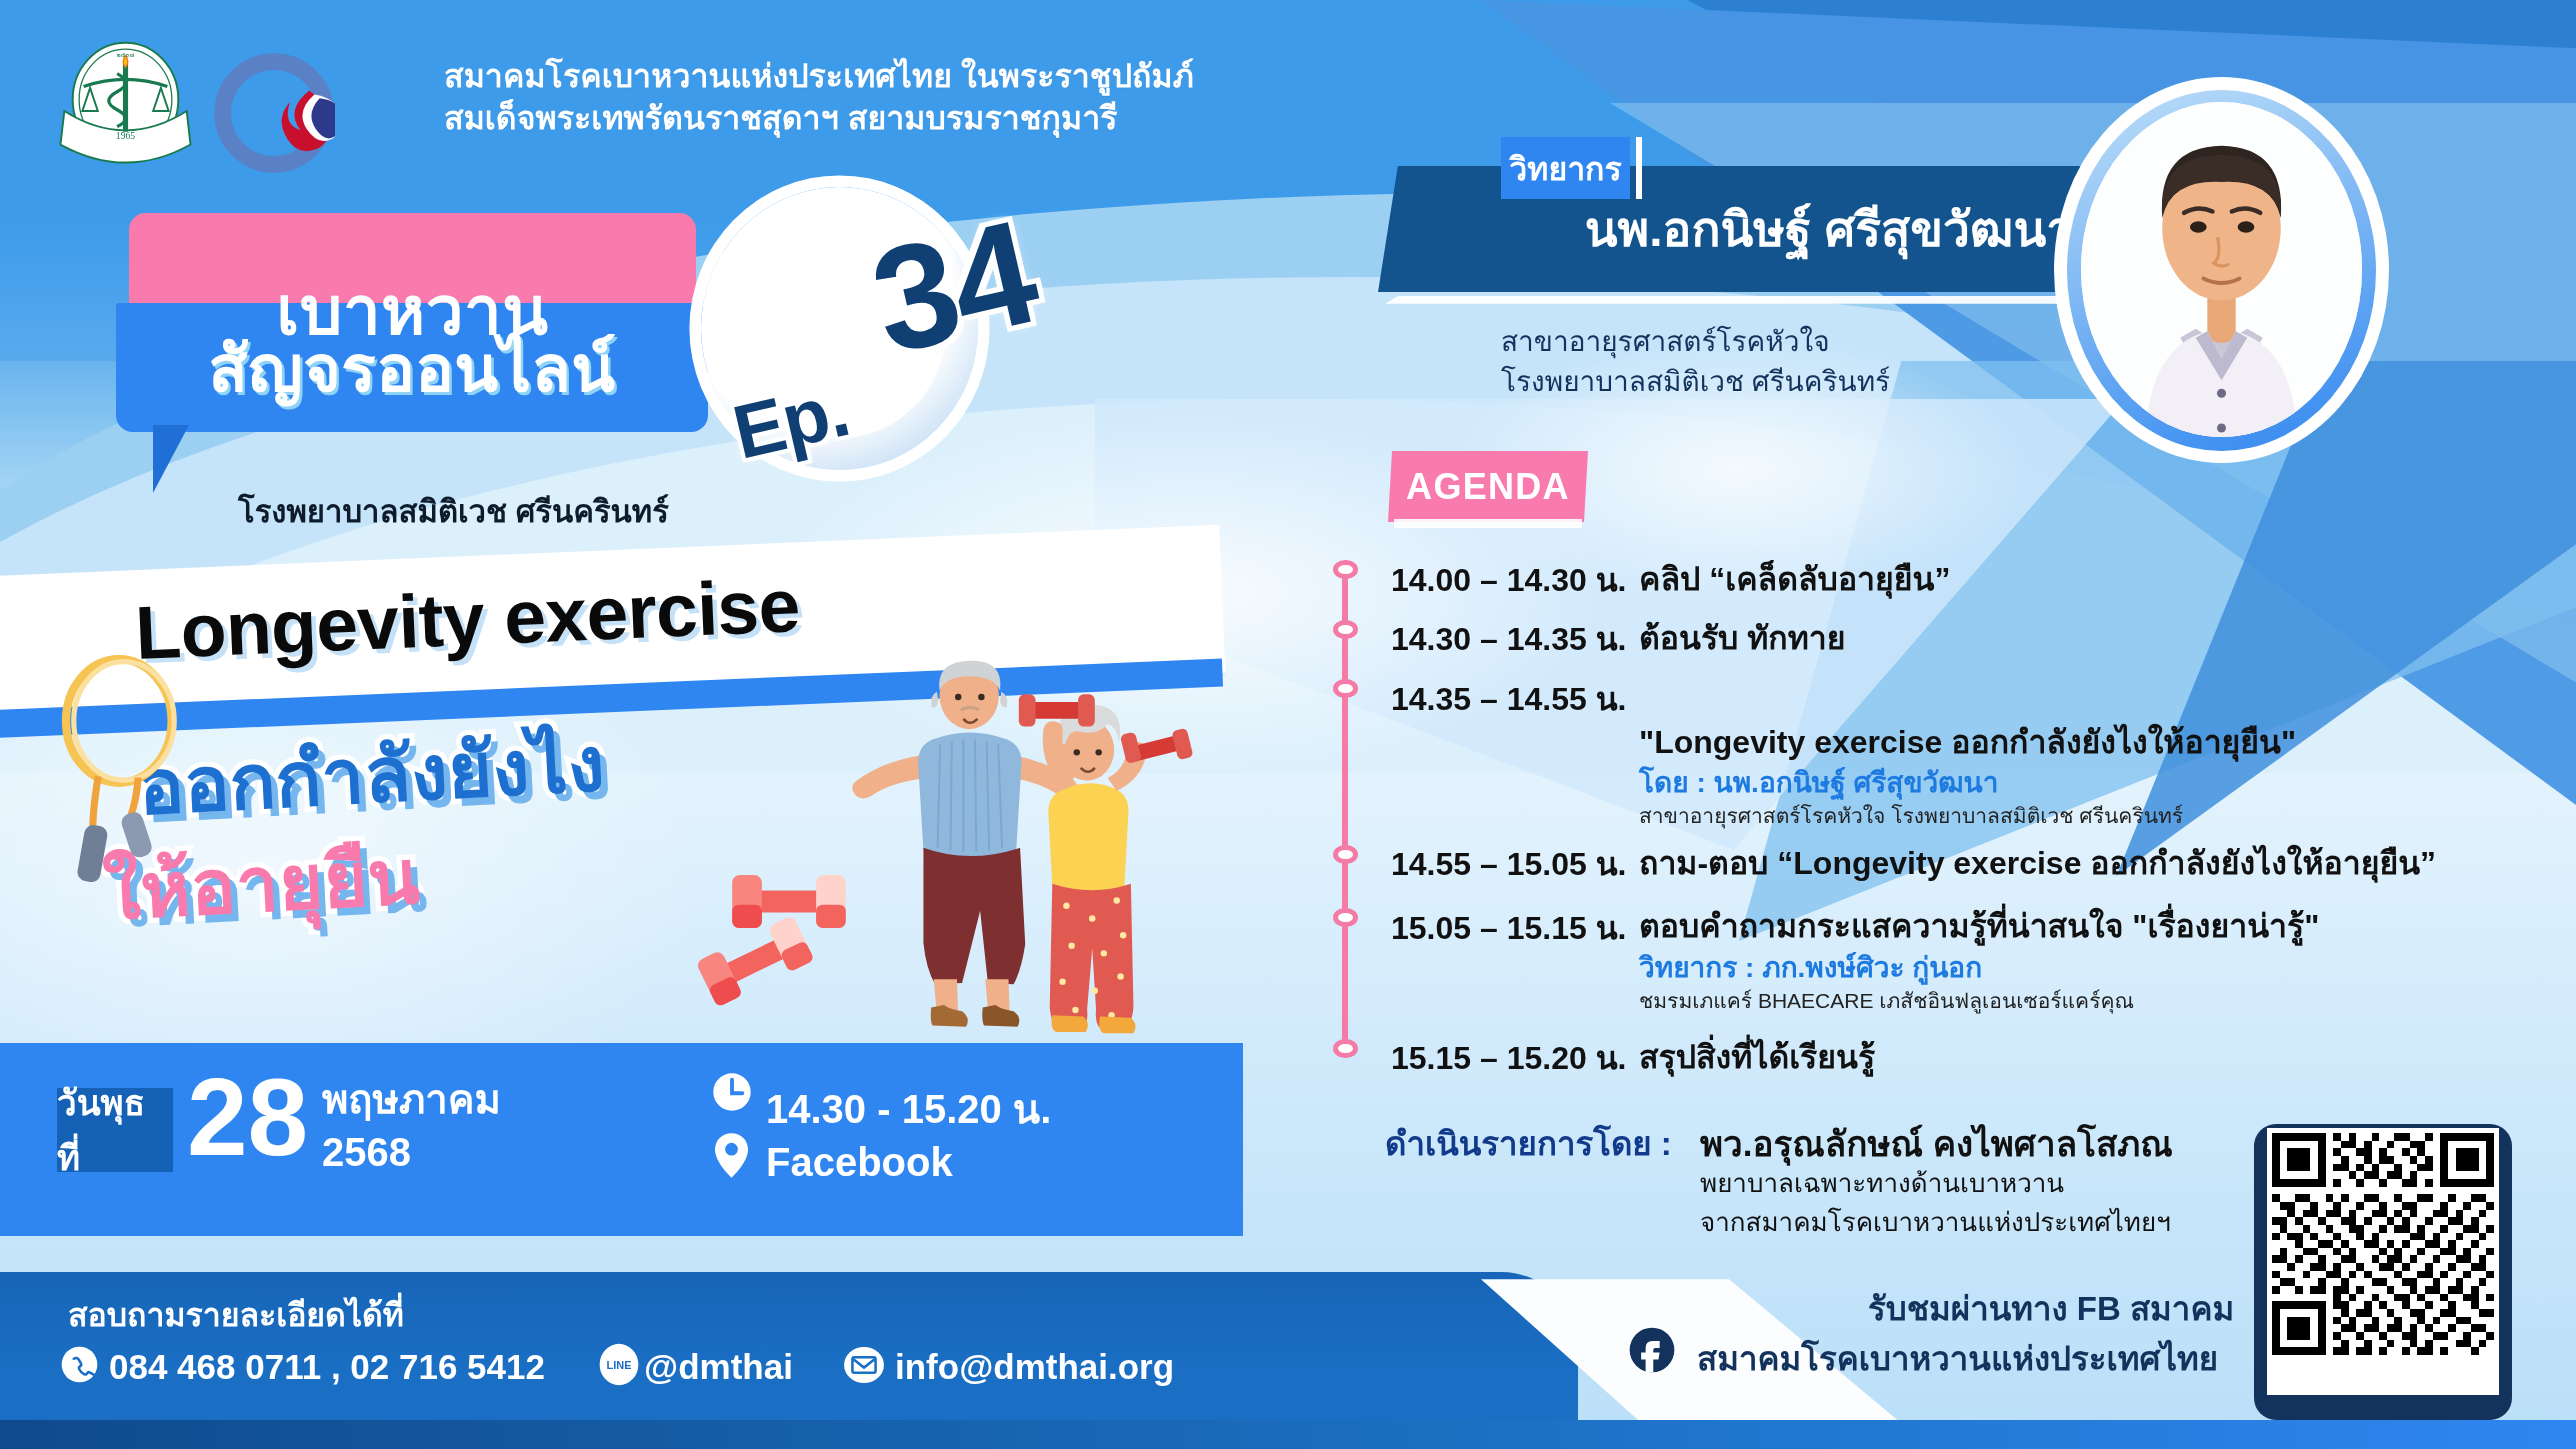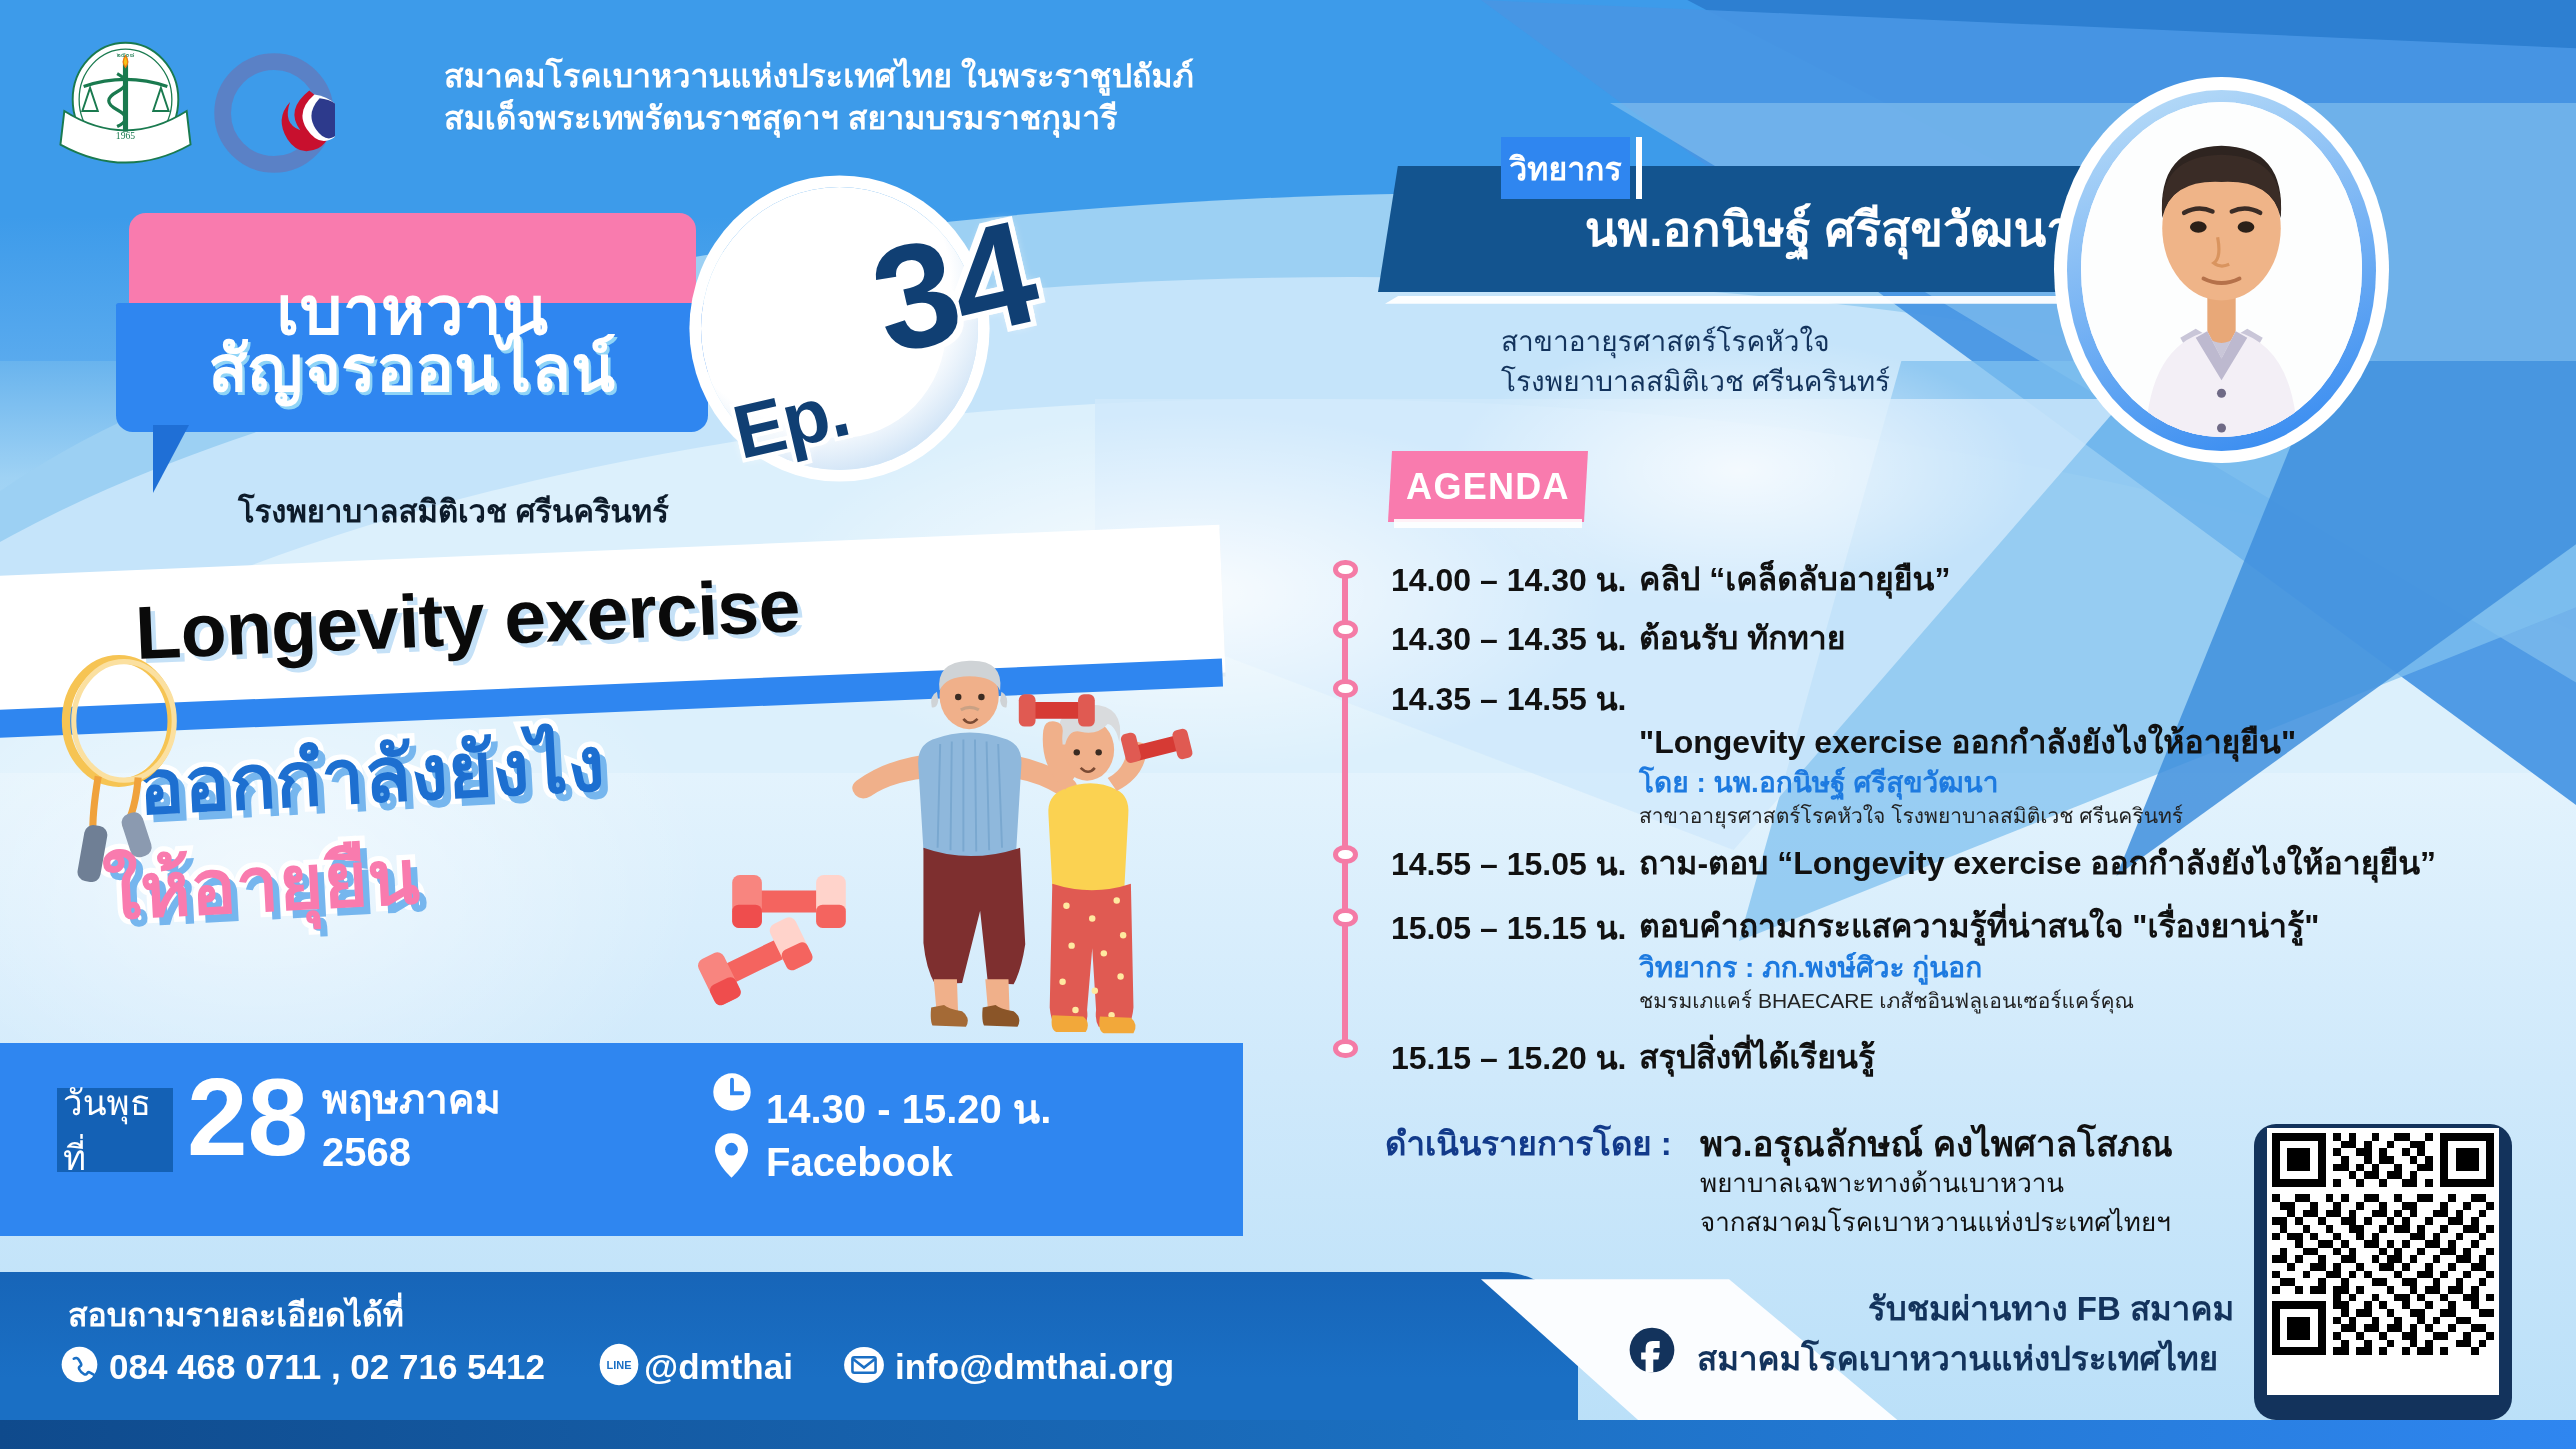--- a/index.html
+++ b/index.html
@@ -85,21 +85,21 @@
   
   .db{position:absolute;}
 
   
   .people{left:837px;top:657px;width:361px;height:393px;}
 
   
   .datebar{left:0;top:1043px;width:1243px;height:193px;background:#2f86f0;}
   .datebadge{left:57px;top:1088px;width:116px;height:84px;background:#1461b5;}
   .datebadge-tx{left:57px;top:1088px;width:93px;height:84px;display:flex;align-items:center;justify-content:center;
-     color:#fff;font-size:35px;font-weight:400;padding-left:6px;}
+     color:#fff;font-size:35px;font-weight:700;}
   .dnum{left:187px;top:1063px;color:#fff;font-size:109px;font-weight:700;line-height:1;}
   .dmon{left:322px;top:1074px;color:#fff;font-size:40px;font-weight:700;line-height:1.25;}
   .dyear{left:322px;top:1127px;color:#fff;font-size:40px;font-weight:700;line-height:1.25;}
   .dtime{left:766px;top:1077px;color:#fff;font-size:40px;font-weight:700;white-space:nowrap;}
   .dplace{left:766px;top:1140px;color:#fff;font-size:40px;font-weight:700;white-space:nowrap;}
   .ic-clock{left:712px;top:1072px;width:40px;height:40px;}
   .ic-pin{left:715px;top:1133px;width:33px;height:45px;}
 
   
   .sp-tag{left:1501px;top:137px;width:129px;height:62px;background:#2f86f0;}

